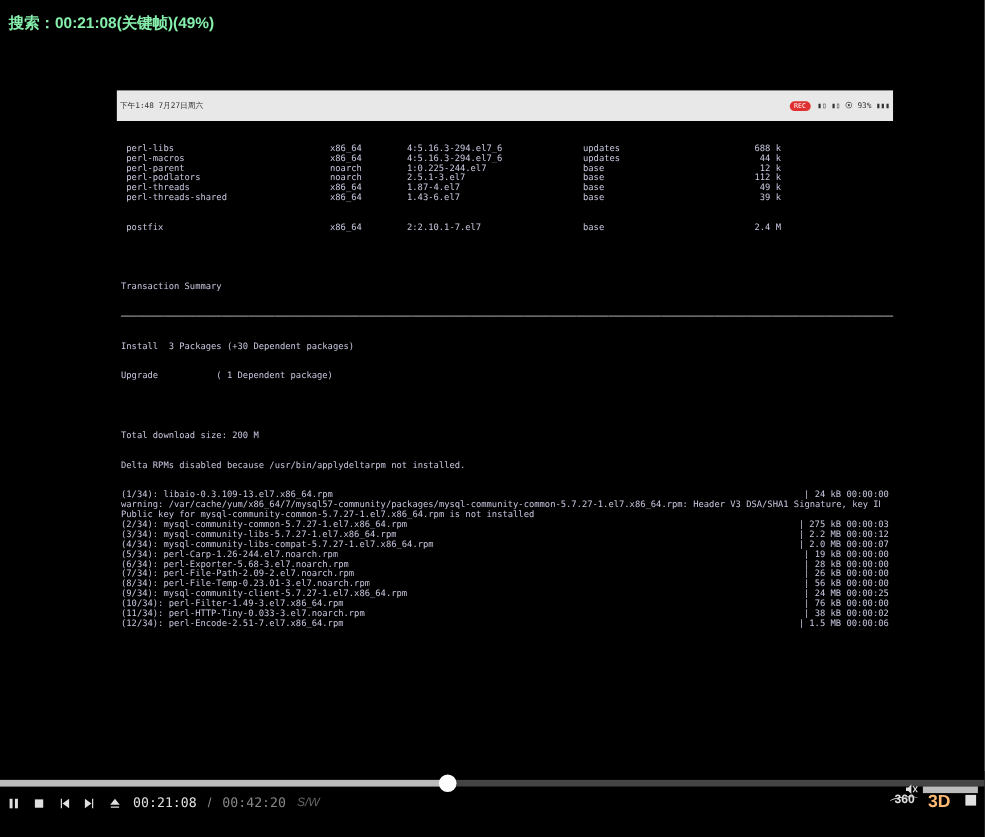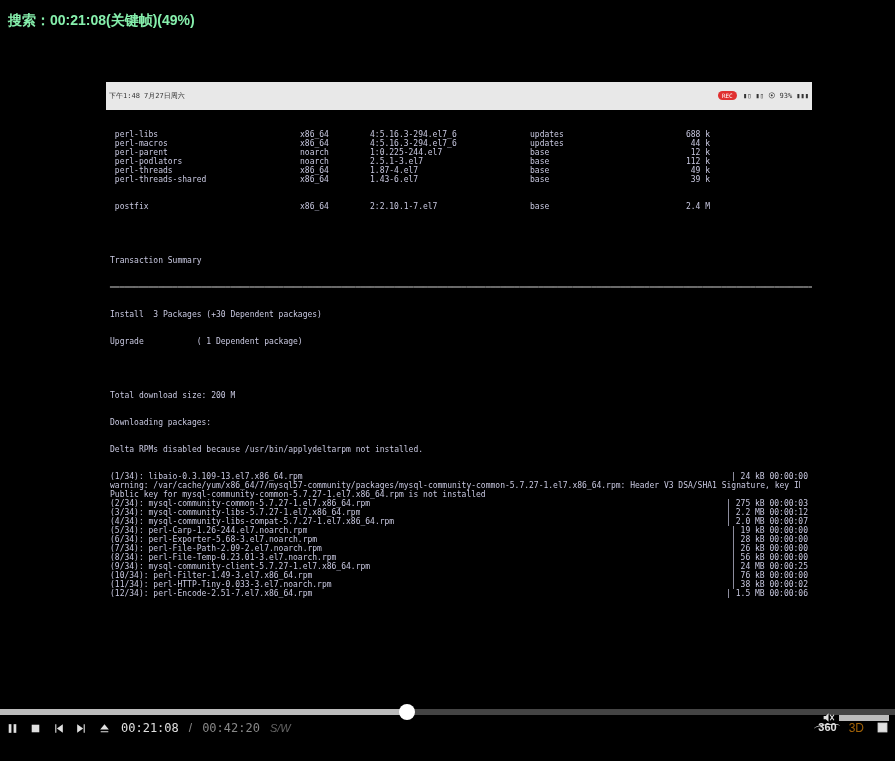--- a/index.html
+++ b/index.html
@@ -28,21 +28,21 @@
   .vol-area{position:absolute;right:6px;top:2px;display:flex;align-items:center;gap:4px}
   .vol-track{width:50px;height:6px;background:#bbb;position:relative}
   .ctrl-row{display:flex;align-items:center;padding:6px 6px;gap:10px;font-size:12px}
   .ctrl-left{display:flex;align-items:center;gap:10px}
   .ctrl-right{margin-left:auto;display:flex;align-items:flex-start;gap:12px}
   .ctrl-ico{cursor:pointer;display:inline-flex}
   .ctrl-ico svg{width:13px;height:13px;fill:#e0e0e0}
   .time{font-family:Consolas,monospace;font-size:12px}
   .sep{color:#888}
   .sw{color:#666;font-size:11px;font-style:italic}
-  .txtbtn{font-size:12px;font-weight:normal;color:#a16207}
+  .txtbtn{font-size:16px;font-weight:bold;color:#fdba74}
   .badge360{position:relative;font-size:11px;font-weight:bold}
   .badge360 .ring{position:absolute;left:-4px;right:-4px;top:3px;border-top:1px solid #ddd;border-radius:50%;height:7px;transform:rotate(-6deg)}
 </style>
 </head>
 <body>
 
 <div class="player">
 
   <div class="search-overlay search-bar">搜索：00:21:08(关键帧)(49%)</div>
 
@@ -60,21 +60,20 @@
     <div class="term-body">
       <div id="pkg-rows"><div class="term-row"><span class="c0"> perl-libs</span><span class="c1">x86_64</span><span class="c2">4:5.16.3-294.el7_6</span><span class="c3">updates</span><span class="c4">688 k</span></div><div class="term-row"><span class="c0"> perl-macros</span><span class="c1">x86_64</span><span class="c2">4:5.16.3-294.el7_6</span><span class="c3">updates</span><span class="c4">44 k</span></div><div class="term-row"><span class="c0"> perl-parent</span><span class="c1">noarch</span><span class="c2">1:0.225-244.el7</span><span class="c3">base</span><span class="c4">12 k</span></div><div class="term-row"><span class="c0"> perl-podlators</span><span class="c1">noarch</span><span class="c2">2.5.1-3.el7</span><span class="c3">base</span><span class="c4">112 k</span></div><div class="term-row"><span class="c0"> perl-threads</span><span class="c1">x86_64</span><span class="c2">1.87-4.el7</span><span class="c3">base</span><span class="c4">49 k</span></div><div class="term-row"><span class="c0"> perl-threads-shared</span><span class="c1">x86_64</span><span class="c2">1.43-6.el7</span><span class="c3">base</span><span class="c4">39 k</span></div></div>
       <div id="upd-row"><div class="term-row"><span class="c0"> postfix</span><span class="c1">x86_64</span><span class="c2">2:2.10.1-7.el7</span><span class="c3">base</span><span class="c4">2.4 M</span></div></div>
       <div>&nbsp;</div>
       <div>Transaction Summary</div>
       <div class="hr">══════════════════════════════════════════════════════════════════════════════════════════════════════════════════════════════════════════════════════</div>
       <div>Install  3 Packages (+30 Dependent packages)</div>
       <div>Upgrade           ( 1 Dependent package)</div>
       <div>&nbsp;</div>
       <div>Total download size: 200 M</div>
-      <div>Downloading packages:</div>
       <div>Delta RPMs disabled because /usr/bin/applydeltarpm not installed.</div>
       <div id="dl-rows"><div class="dl-row"><span class="dl-left">(1/34): libaio-0.3.109-13.el7.x86_64.rpm</span><span class="dl-right">|  24 kB  00:00:00</span></div><div class="dl-row"><span class="dl-left">warning: /var/cache/yum/x86_64/7/mysql57-community/packages/mysql-community-common-5.7.27-1.el7.x86_64.rpm: Header V3 DSA/SHA1 Signature, key ID 5072e1f5: NOKEY0:06:19 ETA</span><span class="dl-right"></span></div><div class="dl-row"><span class="dl-left">Public key for mysql-community-common-5.7.27-1.el7.x86_64.rpm is not installed</span><span class="dl-right"></span></div><div class="dl-row"><span class="dl-left">(2/34): mysql-community-common-5.7.27-1.el7.x86_64.rpm</span><span class="dl-right">| 275 kB  00:00:03</span></div><div class="dl-row"><span class="dl-left">(3/34): mysql-community-libs-5.7.27-1.el7.x86_64.rpm</span><span class="dl-right">| 2.2 MB  00:00:12</span></div><div class="dl-row"><span class="dl-left">(4/34): mysql-community-libs-compat-5.7.27-1.el7.x86_64.rpm</span><span class="dl-right">| 2.0 MB  00:00:07</span></div><div class="dl-row"><span class="dl-left">(5/34): perl-Carp-1.26-244.el7.noarch.rpm</span><span class="dl-right">|  19 kB  00:00:00</span></div><div class="dl-row"><span class="dl-left">(6/34): perl-Exporter-5.68-3.el7.noarch.rpm</span><span class="dl-right">|  28 kB  00:00:00</span></div><div class="dl-row"><span class="dl-left">(7/34): perl-File-Path-2.09-2.el7.noarch.rpm</span><span class="dl-right">|  26 kB  00:00:00</span></div><div class="dl-row"><span class="dl-left">(8/34): perl-File-Temp-0.23.01-3.el7.noarch.rpm</span><span class="dl-right">|  56 kB  00:00:00</span></div><div class="dl-row"><span class="dl-left">(9/34): mysql-community-client-5.7.27-1.el7.x86_64.rpm</span><span class="dl-right">|  24 MB  00:00:25</span></div><div class="dl-row"><span class="dl-left">(10/34): perl-Filter-1.49-3.el7.x86_64.rpm</span><span class="dl-right">|  76 kB  00:00:00</span></div><div class="dl-row"><span class="dl-left">(11/34): perl-HTTP-Tiny-0.033-3.el7.noarch.rpm</span><span class="dl-right">|  38 kB  00:00:02</span></div><div class="dl-row"><span class="dl-left">(12/34): perl-Encode-2.51-7.el7.x86_64.rpm</span><span class="dl-right">| 1.5 MB  00:00:06</span></div></div>
       
 
       
     </div>
   </div>
 
   <div class="controls">
     <div class="progress-track">

